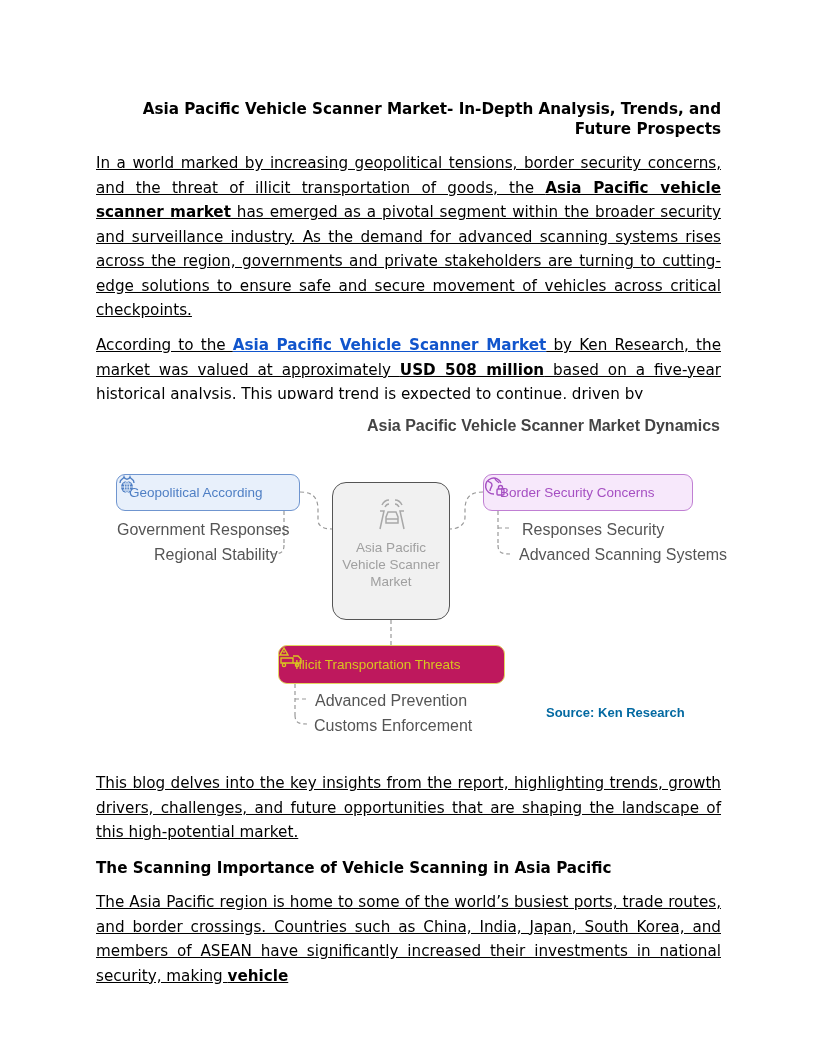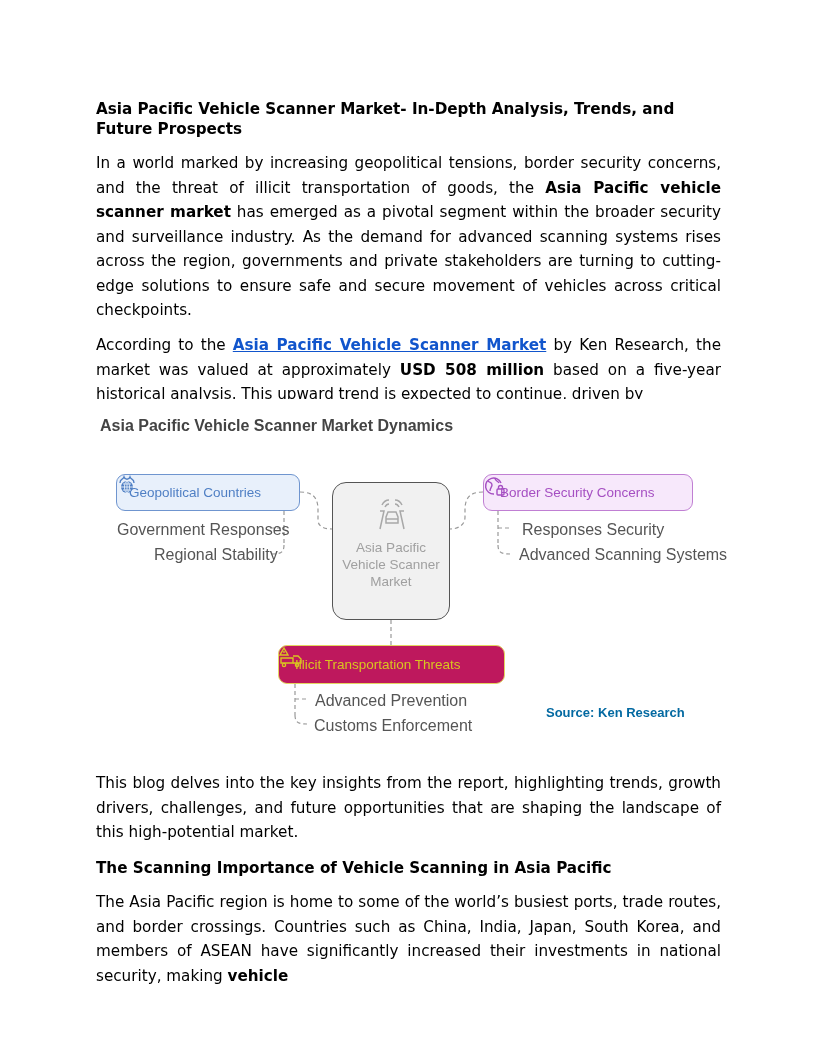--- a/index.html
+++ b/index.html
@@ -1,32 +1,32 @@
 <!DOCTYPE html>
 <html><head>
 <meta charset="utf-8">
 <style>
   html, body { margin: 0; padding: 0; background: #ffffff; }
   body { width: 816px; height: 1056px; position: relative; overflow: hidden; }
   .page { position: absolute; left: 96px; top: 0; width: 625px; }
-  .txt { font-family: "DejaVu Sans", sans-serif; color: #000; font-size: 15.2px; line-height: 24.5px; text-align: justify; margin: 0; }
+  .txt { font-family: "DejaVu Sans", sans-serif; color: #000; font-size: 15.2px; line-height: 24.5px; text-align: justify; margin: 0; text-decoration: underline; }
   .h { font-family: "DejaVu Sans", sans-serif; font-weight: bold; font-size: 15.2px; line-height: 20px; color: #000; margin: 0; }
-  #title { position: absolute; top: 99px; left: 0; width: 625px; text-align: left; }
+  #title { position: absolute; top: 99px; left: 0; width: 625px; text-align: right; }
   #p1 { position: absolute; top: 151px; left: 0; width: 625px; }
   #p2wrap { position: absolute; top: 333px; left: 0; width: 625px; height: 66px; overflow: hidden; }
   #p3 { position: absolute; top: 771px; left: 0; width: 625px; }
   #h2 { position: absolute; top: 858px; left: 0; width: 625px; }
   #p4 { position: absolute; top: 890px; left: 0; width: 625px; }
   a.link { color: #1155cc; text-decoration: underline; font-weight: bold; }
   b { font-weight: bold; }
 
   
   #diagram { position: absolute; left: 100px; top: 405px; width: 620px; height: 345px; }
   #diagram svg { position: absolute; left: 0; top: 0; }
-  .dg-title { position: absolute; left: 0; top: 12px; width: 620px; text-align: left; font-family: "Liberation Sans", sans-serif; font-weight: bold; font-size: 16px; color: #444; }
+  .dg-title { position: absolute; left: 0; top: 12px; width: 620px; text-align: right; font-family: "Liberation Sans", sans-serif; font-weight: bold; font-size: 16px; color: #444; }
   .box { position: absolute; border-radius: 9px; font-family: "Liberation Sans", sans-serif; font-size: 13.5px; display: flex; align-items: center; box-sizing: border-box; }
   .box-geo { left: 16px; top: 69px; width: 184px; height: 37px; background: #e8f0fb; border: 1.5px solid #6f95cf; color: #4f7fc4; padding-left: 12px; }
   .box-border { left: 383px; top: 69px; width: 210px; height: 37px; background: #f7e8fb; border: 1.5px solid #c07fd3; color: #a54fc2; padding-left: 8px; }
   .box-illicit { left: 178px; top: 240px; width: 227px; height: 39px; background: #be185d; border: 1.5px solid #e3d560; color: #d9c520; padding-left: 8px; }
   .box-center { position: absolute; left: 232px; top: 77px; width: 118px; height: 138px; background: #f1f1f1; border: 1.5px solid #555; border-radius: 14px; box-sizing: border-box; }
   .center-label { position: absolute; left: 0; top: 56px; width: 100%; text-align: center; font-family: "Liberation Sans", sans-serif; font-size: 13.5px; line-height: 17px; color: #a0a0a0; }
   .sub { position: absolute; font-family: "Liberation Sans", sans-serif; font-size: 16px; color: #555; white-space: nowrap; }
   .source { position: absolute; left: 446px; top: 300px; font-family: "Liberation Sans", sans-serif; font-weight: bold; font-size: 13px; color: #0369a1; }
   .ico { display: inline-block; vertical-align: middle; }
 </style>
@@ -63,21 +63,21 @@
 
       <path d="M291 215 L 291 240"></path>
 
       <path d="M195 279 L 195 310 M 195 294 L 209 294 M 195 310 C 195 318, 199 319, 207 319"></path>
     </g>
   </svg>
 
   <div class="dg-title">Asia Pacific Vehicle Scanner Market Dynamics</div>
 
   <div class="box box-geo">
-    <span>Geopolitical Countries</span>
+    <span>Geopolitical According</span>
     <span class="ico" style="margin-left:10px">
       <svg width="20" height="20" viewBox="0 0 20 20">
         <path d="M3 8 C3 3, 6 5, 7 2 C8 5, 12 5, 13 2 C14 5, 17 3, 17 8" fill="none" stroke="#4f7fc4" stroke-width="1.4"></path>
         <circle cx="10" cy="12" r="6" fill="#4f7fc4"></circle>
         <path d="M4 12 H16 M10 6 V18 M6 9 H14 M6 15 H14" stroke="#e8f0fb" stroke-width="0.9"></path>
         <ellipse cx="10" cy="12" rx="2.5" ry="6" fill="none" stroke="#e8f0fb" stroke-width="0.9"></ellipse>
       </svg>
     </span>
   </div>
   <div class="sub" style="left:17px; top:116px;">Government Responses</div>

